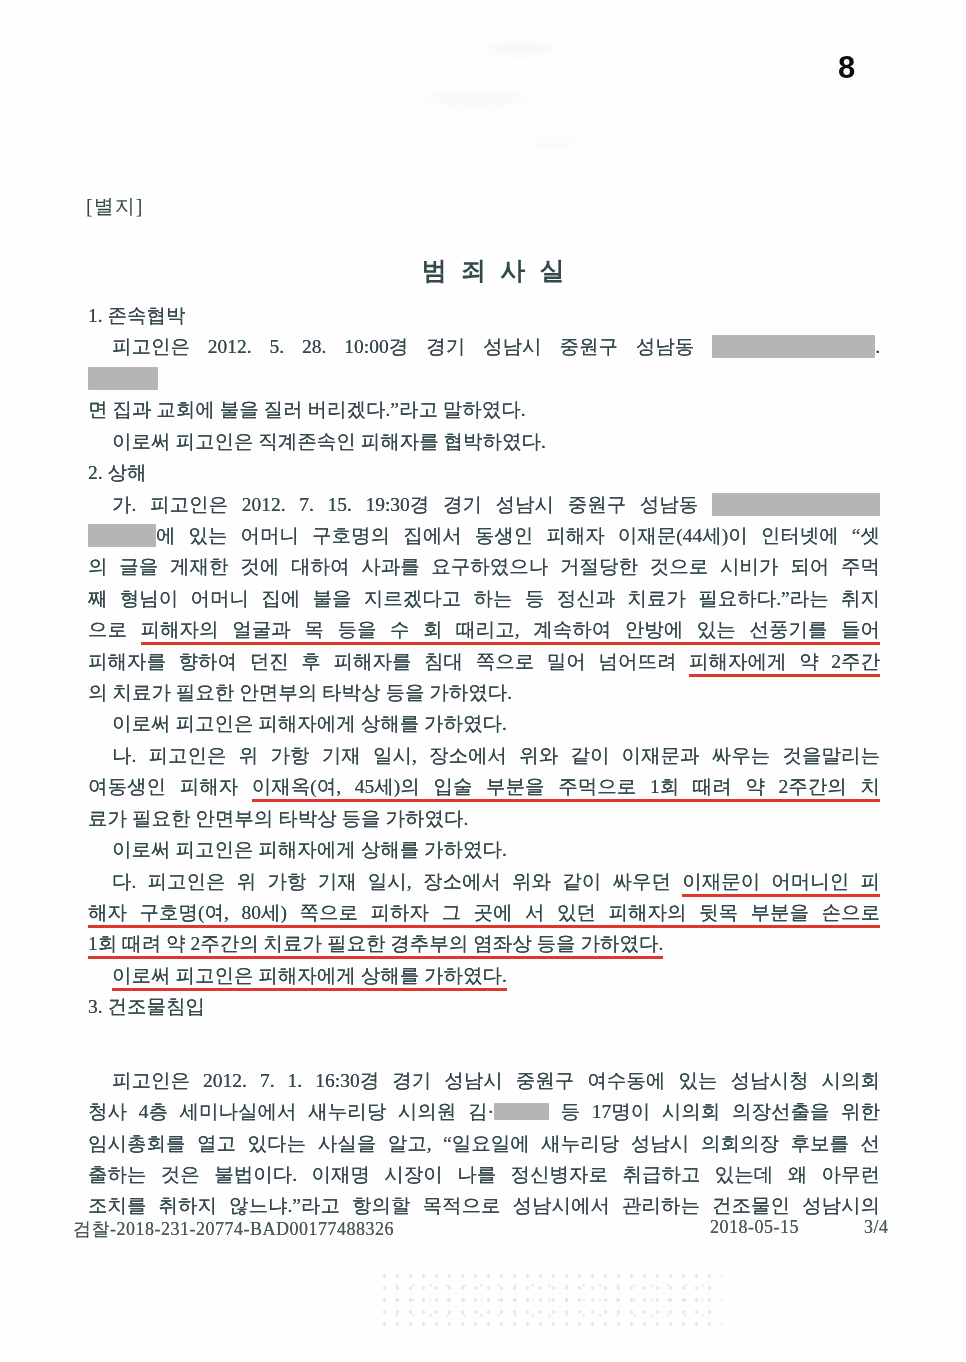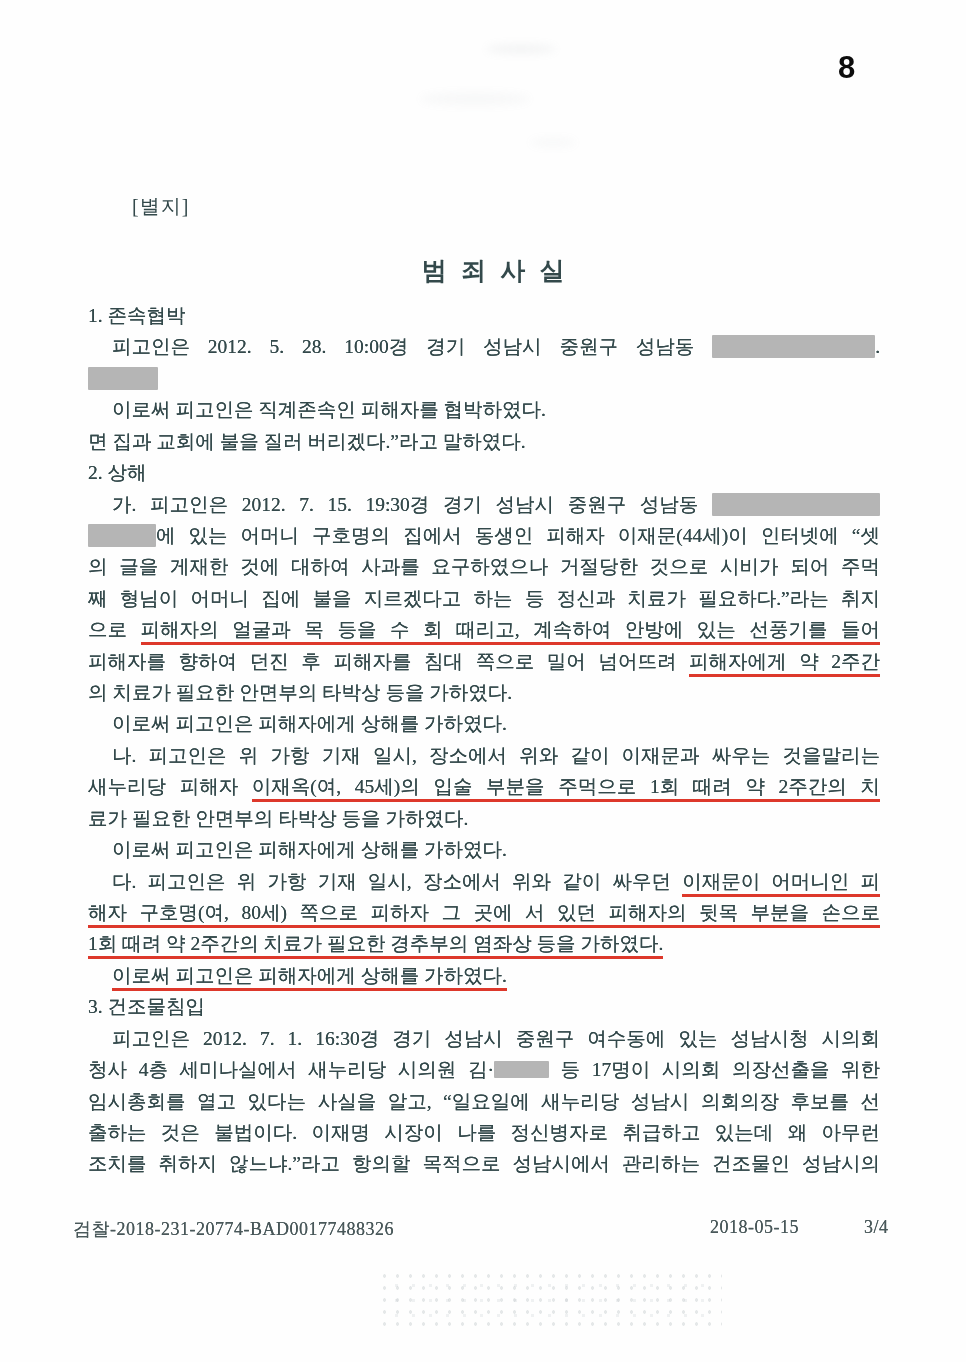--- a/index.html
+++ b/index.html
@@ -16,21 +16,21 @@
   }
   .page{position:relative;width:966px;height:1362px;background:#fefefe;}
 
   .page-number{
     position:absolute;top:50px;left:838px;
     font-family:"Liberation Sans","DejaVu Sans",sans-serif;
     font-weight:bold;font-size:31px;color:#0d0d0d;
   }
   .attachment-label{
     position:absolute;top:193px;left:86px;
-    font-size:20px;color:var(--ink);letter-spacing:1px;margin-left:46px;
+    font-size:20px;color:var(--ink);letter-spacing:1px;
   }
   .doc-title{
     position:absolute;top:254px;left:0;width:990px;
     text-align:center;font-size:25px;font-weight:bold;
     letter-spacing:4px;color:var(--ink);
   }
 
   .doc-body{
     position:absolute;top:300px;left:88px;width:792px;
     color:var(--ink);
@@ -90,41 +90,41 @@
   <div class="page-number">8</div>
 
   <div class="attachment-label">[별지]</div>
 
   <div class="doc-title">범 죄 사 실</div>
 
   <div class="doc-body" id="doc-body">
       <div class="line nojust"><span>1. 존속협박</span></div>
       <div class="line" style="padding-left: 24px;"><span>피고인은 2012. 5. 28. 10:00경 경기 성남시 중원구 성남동 </span><span class="redact" style="width: 163px; height: 23px;"></span><span>.</span></div>
       <div class="line"><span class="redact" style="width: 70px; height: 23px;"></span></div>
+      <div class="line nojust"><span>면 집과 교회에 불을 질러 버리겠다.”라고 말하였다.</span></div>
       <div class="line nojust" style="padding-left: 24px;"><span>이로써 피고인은 직계존속인 피해자를 협박하였다.</span></div>
-      <div class="line nojust"><span>면 집과 교회에 불을 질러 버리겠다.”라고 말하였다.</span></div>
       <div class="line nojust"><span>2. 상해</span></div>
       <div class="line" style="padding-left: 24px;"><span>가. 피고인은 2012. 7. 15. 19:30경 경기 성남시 중원구 성남동 </span><span class="redact" style="width: 168px; height: 23px;"></span></div>
       <div class="line"><span class="redact" style="width: 68px; height: 23px;"></span><span>에 있는 어머니 구호명의 집에서 동생인 피해자 이재문(44세)이 인터넷에 “셋</span></div>
       <div class="line"><span>의 글을 게재한 것에 대하여 사과를 요구하였으나 거절당한 것으로 시비가 되어 주먹</span></div>
       <div class="line"><span>째 형님이 어머니 집에 불을 지르겠다고 하는 등 정신과 치료가 필요하다.”라는 취지</span></div>
       <div class="line"><span>으로 </span><span class="redline">피해자의 얼굴과 목 등을 수 회 때리고, 계속하여 안방에 있는 선풍기를 들어</span></div>
       <div class="line"><span>피해자를 향하여 던진 후 피해자를 침대 쪽으로 밀어 넘어뜨려 </span><span class="redline">피해자에게 약 2주간</span></div>
       <div class="line nojust"><span>의 치료가 필요한 안면부의 타박상 등을 가하였다.</span></div>
       <div class="line nojust" style="padding-left: 24px;"><span>이로써 피고인은 피해자에게 상해를 가하였다.</span></div>
       <div class="line" style="padding-left: 24px;"><span>나. 피고인은 위 가항 기재 일시, 장소에서 위와 같이 이재문과 싸우는 것을말리는</span></div>
-      <div class="line"><span>새누리당 피해자 </span><span class="redline">이재옥(여, 45세)의 입술 부분을 주먹으로 1회 때려 약 2주간의 치</span></div>
+      <div class="line"><span>여동생인 피해자 </span><span class="redline">이재옥(여, 45세)의 입술 부분을 주먹으로 1회 때려 약 2주간의 치</span></div>
       <div class="line nojust"><span>료가 필요한 안면부의 타박상 등을 가하였다.</span></div>
       <div class="line nojust" style="padding-left: 24px;"><span>이로써 피고인은 피해자에게 상해를 가하였다.</span></div>
       <div class="line" style="padding-left: 24px;"><span>다. 피고인은 위 가항 기재 일시, 장소에서 위와 같이 싸우던 </span><span class="redline">이재문이 어머니인 피</span></div>
       <div class="line"><span class="redline">해자 구호명(여, 80세) 쪽으로 피하자 그 곳에 서 있던 피해자의 뒷목 부분을 손으로</span></div>
       <div class="line nojust"><span class="redline">1회 때려 약 2주간의 치료가 필요한 경추부의 염좌상 등을 가하였다.</span></div>
       <div class="line nojust" style="padding-left: 24px;"><span class="redline">이로써 피고인은 피해자에게 상해를 가하였다.</span></div>
       <div class="line nojust"><span>3. 건조물침입</span></div>
-      <div class="line" style="padding-left: 24px;"><span>피고인은 2012. 7. 1. 16:30경 경기 성남시 중원구 여수동에 있는 성남시청 시의회</span></div>
+      <div class="line" style="padding-left: 24px; margin-top: 42px;"><span>피고인은 2012. 7. 1. 16:30경 경기 성남시 중원구 여수동에 있는 성남시청 시의회</span></div>
       <div class="line"><span>청사 4층 세미나실에서 새누리당 시의원 김·</span><span class="redact" style="width: 55px; height: 17px;"></span><span> 등 17명이 시의회 의장선출을 위한</span></div>
       <div class="line"><span>임시총회를 열고 있다는 사실을 알고, “일요일에 새누리당 성남시 의회의장 후보를 선</span></div>
       <div class="line"><span>출하는 것은 불법이다. 이재명 시장이 나를 정신병자로 취급하고 있는데 왜 아무런</span></div>
       <div class="line"><span>조치를 취하지 않느냐.”라고 항의할 목적으로 성남시에서 관리하는 건조물인 성남시의</span></div>
     </div>
 
   <div class="footer">
     <span class="doc-id">검찰-2018-231-20774-BAD00177488326</span>
     <span class="footer-date">2018-05-15</span>
     <span class="footer-page">3/4</span>

